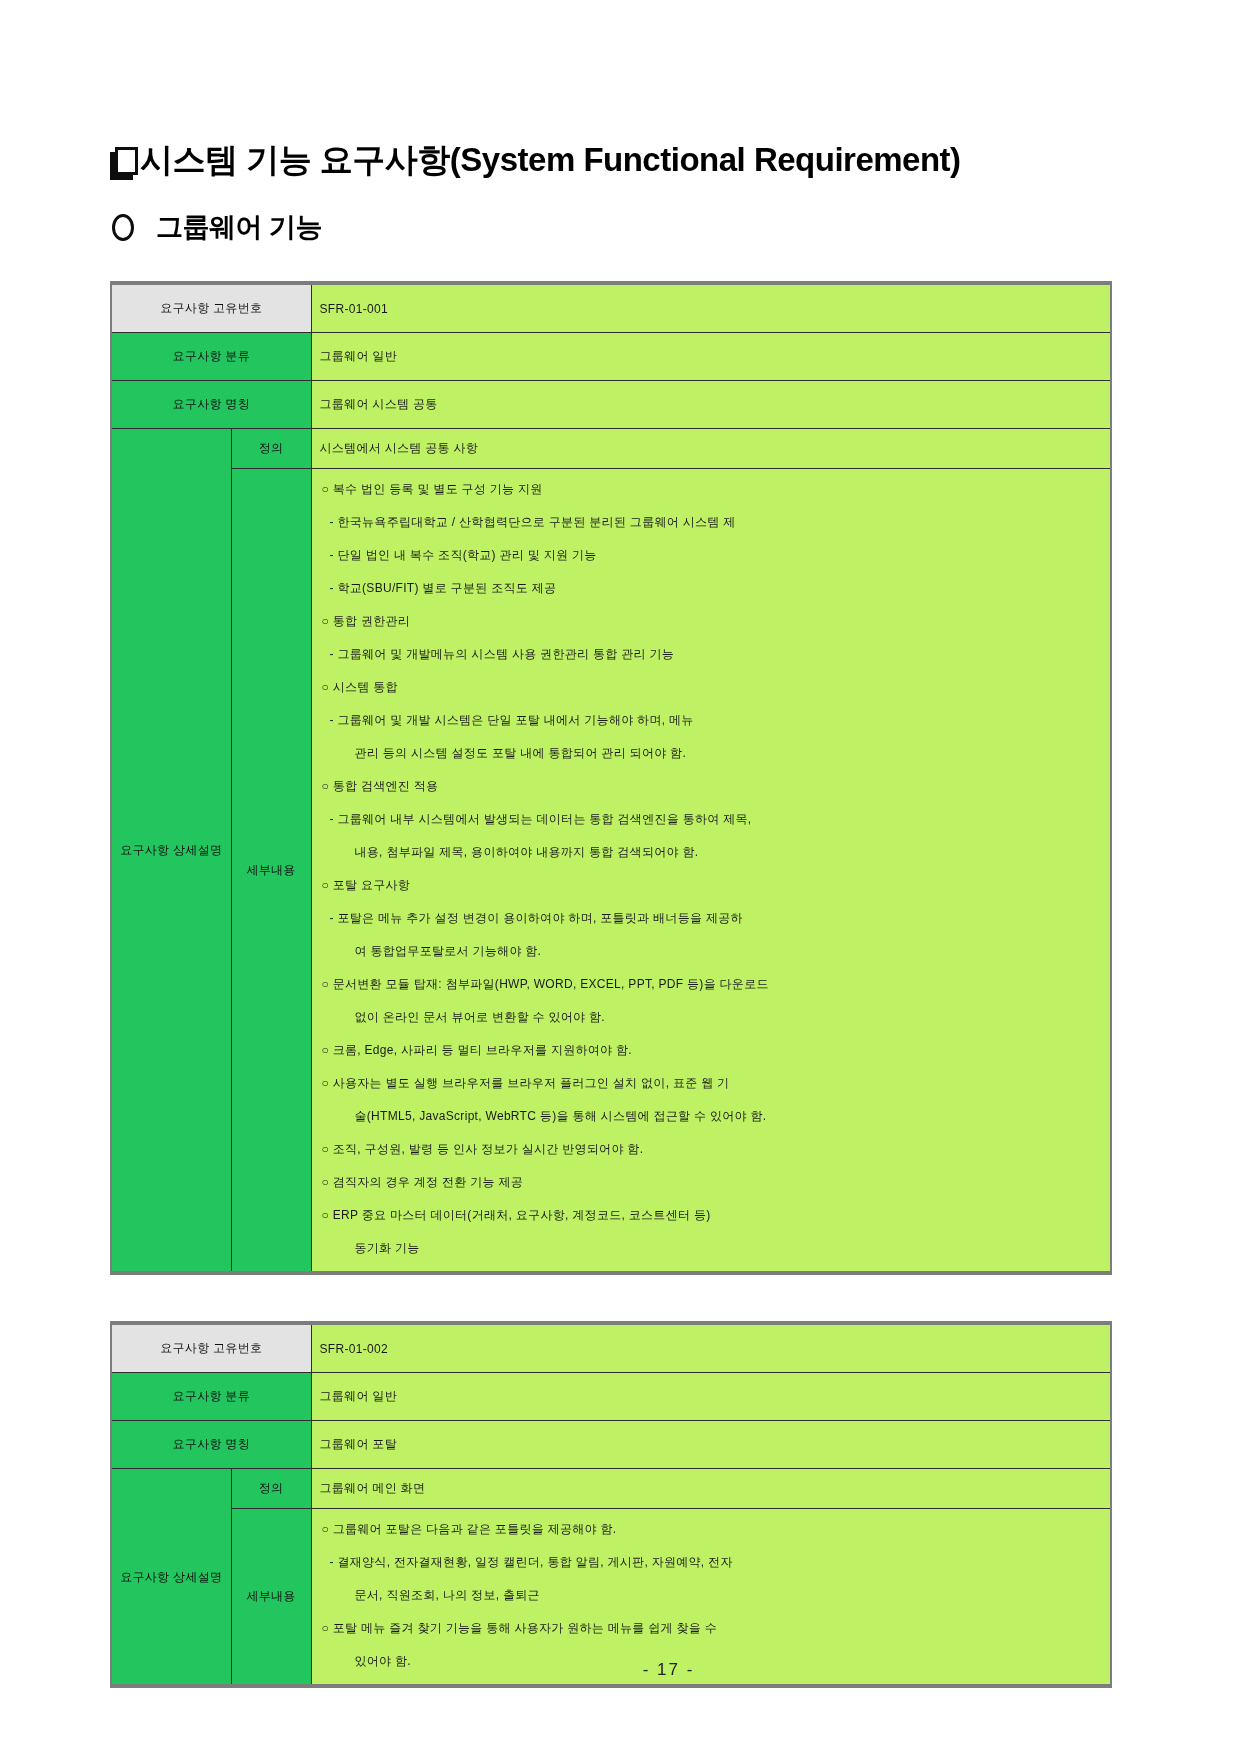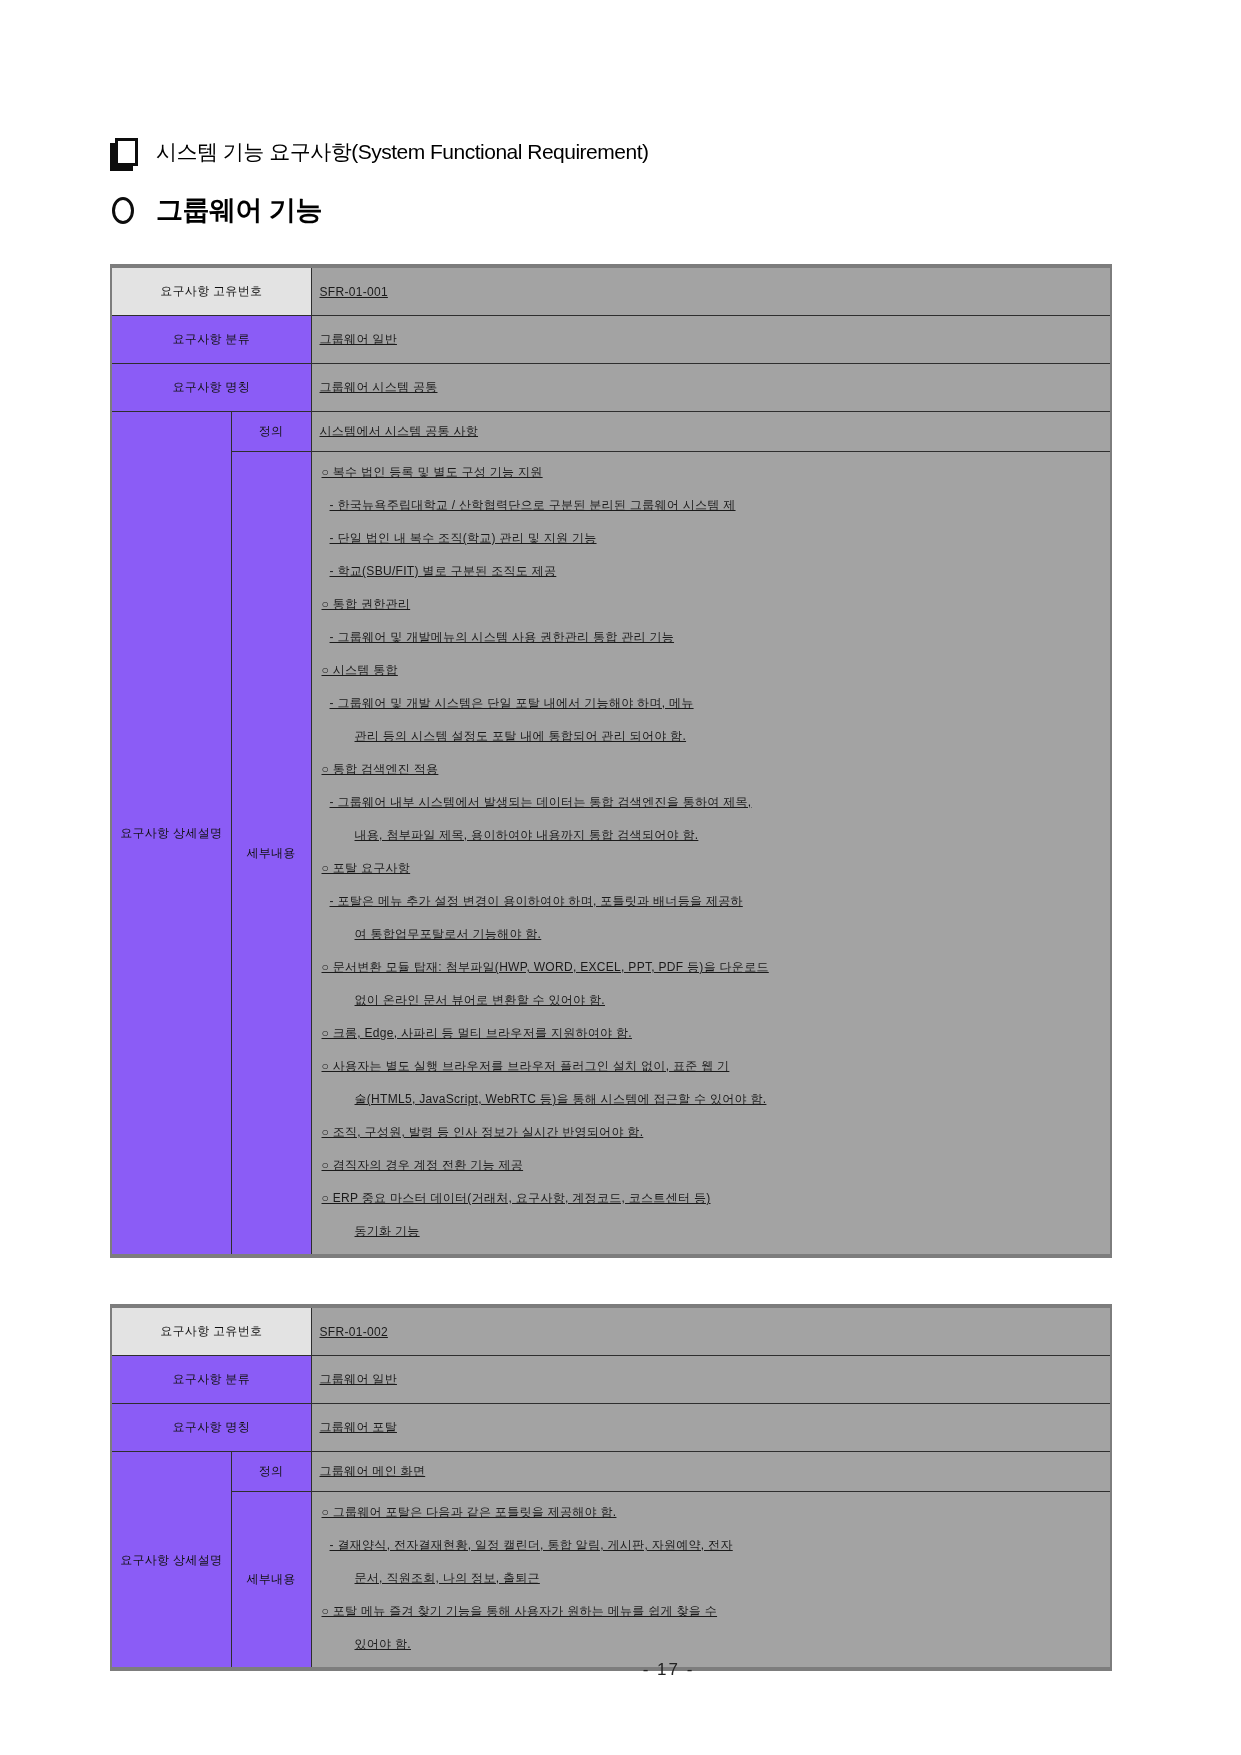--- a/index.html
+++ b/index.html
@@ -4,22 +4,22 @@
 <style>
   html,body{margin:0;padding:0;background:#ffffff;}
   body{
     width:1241px;height:1755px;position:relative;
     font-family:"Liberation Sans","DejaVu Sans",sans-serif;
     color:#1a1a1a;
   }
   .page{padding:138px 67px 0 110px;}
   
   .h1{
-    display:flex;align-items:center;gap:16px;
-    font-size:21px;font-weight:400;letter-spacing:-0.5px;color:#000;
+    display:flex;align-items:center;
+    font-size:33px;font-weight:700;letter-spacing:-0.5px;color:#000;
     margin:0 0 26px 0;
   }
   .sq-icon{
     display:inline-block;width:17px;height:22px;flex:0 0 auto;
     border:3px solid #0d0d0d;background:#fff;
     box-shadow:-5px 5px 0 0 #0d0d0d;
     margin-left:5px;margin-right:2px;
   }
   .h2{
     display:flex;align-items:center;gap:22px;
@@ -34,25 +34,25 @@
   
   table.req{
     width:1002px;border-collapse:collapse;table-layout:fixed;
     border-style:solid;border-color:#7d7d7d;border-width:4px 2px 4px 2px;
     font-size:12px;letter-spacing:0.3px;
   }
   table.req + table.req{margin-top:46px;}
   table.req td{border:1px solid #2e2e2e;vertical-align:middle;}
   col.c1{width:120px;} col.c2{width:80px;}
   td.lbl{
-    background:#8b5cf6;text-align:center;color:#111;
+    background:#22c55e;text-align:center;color:#111;
     padding:0 4px;
   }
   tr.row-id td.lbl{background:#e3e3e3;}
-  td.val{background:#a3a3a3;padding:2px 8px;text-align:left;text-decoration:underline;}
+  td.val{background:#bef264;padding:2px 8px;text-align:left;}
   tr.hrow td{height:43px;}
   tr.defrow td{height:35px;}
   td.detail-lbl{line-height:30px;}
   td.lines-cell{padding:4px 6px 6px 6px;vertical-align:top;}
   .ln{line-height:33px;white-space:nowrap;padding-left:4px;}
   .ln.d{padding-left:12px;}
   .ln.c{padding-left:37px;}
   
   .footer{
     position:absolute;left:0;bottom:75px;width:100%;

